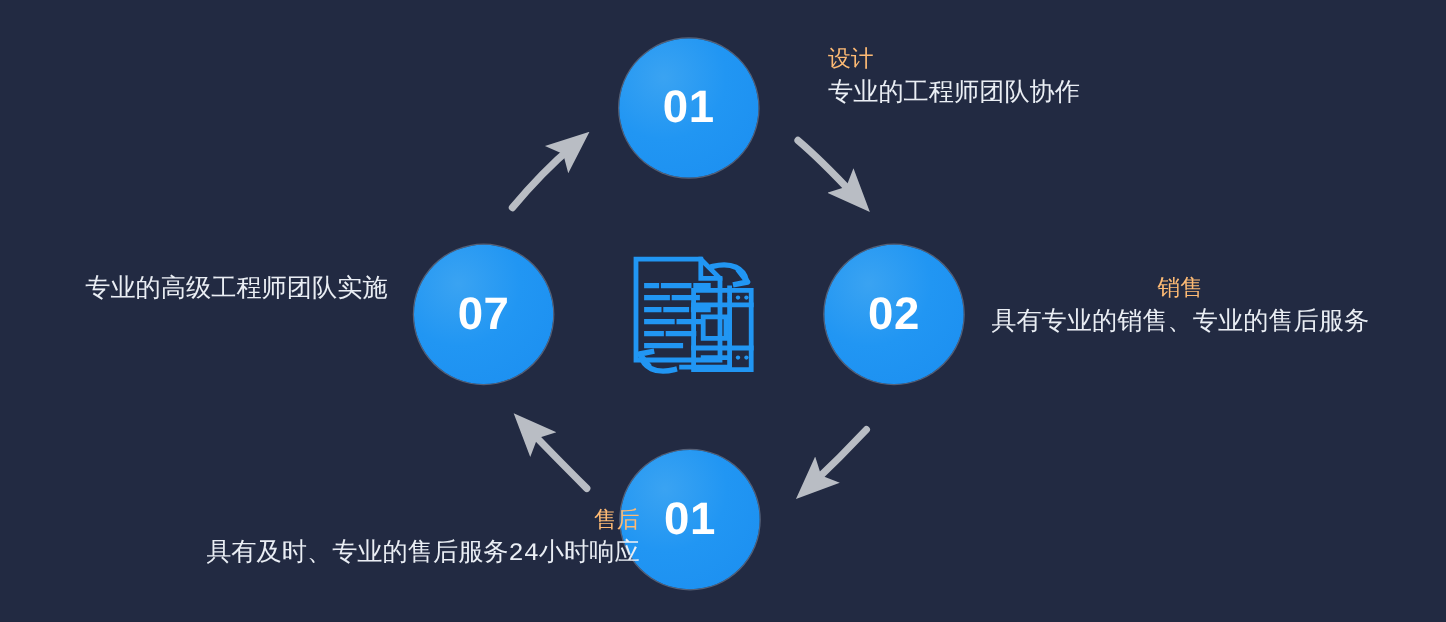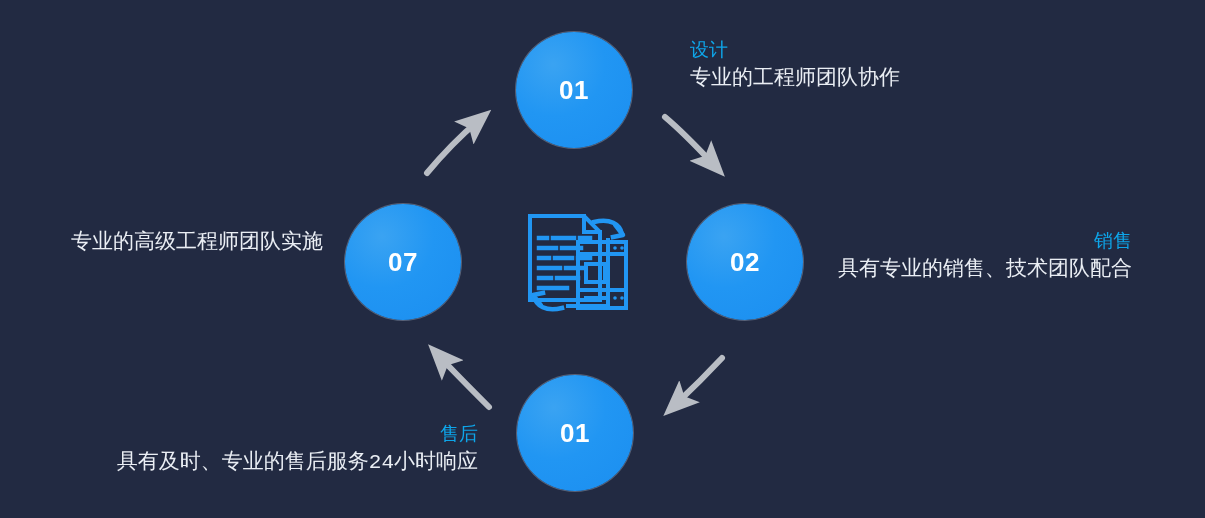--- a/index.html
+++ b/index.html
@@ -33,59 +33,58 @@
     height: 116px;
     border-radius: 50%;
     background: radial-gradient(circle at 32% 28%, #3aa3f2 0%, #2196f3 45%, #1b8ef0 100%);
     box-shadow: 0 0 0 1px rgba(210,225,245,0.30);
     display: flex;
     align-items: center;
     justify-content: center;
   }
   .node-num {
     color: #ffffff;
-    font-size: 26px;
+    font-size: 38px;
     font-weight: bold;
     letter-spacing: 0.5px;
     line-height: 1;
     user-select: none;
   }
   #circle-01 { left: 516px; top: 32px; }
   #circle-02 { left: 687px; top: 204px; }
   #circle-03 { left: 517px; top: 375px; }
   #circle-04 { left: 345px; top: 204px; }
 
   .label-block {
     position: absolute;
     color: #dfe3ea;
     line-height: 1.42;
     white-space: nowrap;
   }
   .label-title {
     font-size: 19px;
-    color: #0ea5e9;
+    color: #fdba74;
   }
   .label-desc {
     font-size: 21px;
     color: #eaeef4;
     font-family: Liberation Mono, monospace;
   }
   #label-01 {
     left: 690px;
     top: 37px;
     text-align: left;
   }
   #label-02 {
     left: 826px;
     top: 228px;
-    text-align: right;
-    margin-left: 12px;
+    text-align: center;
   }
   #label-03 {
-    right: 727px;
+    right: 672px;
     top: 421px;
     text-align: right;
   }
   #label-04 {
     right: 882px;
     top: 228px;
     text-align: right;
   }
   .center-icon {
     position: absolute;
@@ -168,21 +167,21 @@
     <span class="node-num">07</span>
   </div>
 
   <div class="label-block" id="label-01">
     <div class="label-title">设计</div>
     <div class="label-desc">专业的工程师团队协作</div>
   </div>
 
   <div class="label-block" id="label-02">
     <div class="label-title">销售</div>
-    <div class="label-desc">具有专业的销售、技术团队配合</div>
+    <div class="label-desc">具有专业的销售、专业的售后服务</div>
   </div>
 
   <div class="label-block" id="label-03">
     <div class="label-title">售后</div>
     <div class="label-desc">具有及时、专业的售后服务24小时响应</div>
   </div>
 
   <div class="label-block" id="label-04">
     <div class="label-desc">专业的高级工程师团队实施</div>
   </div>

